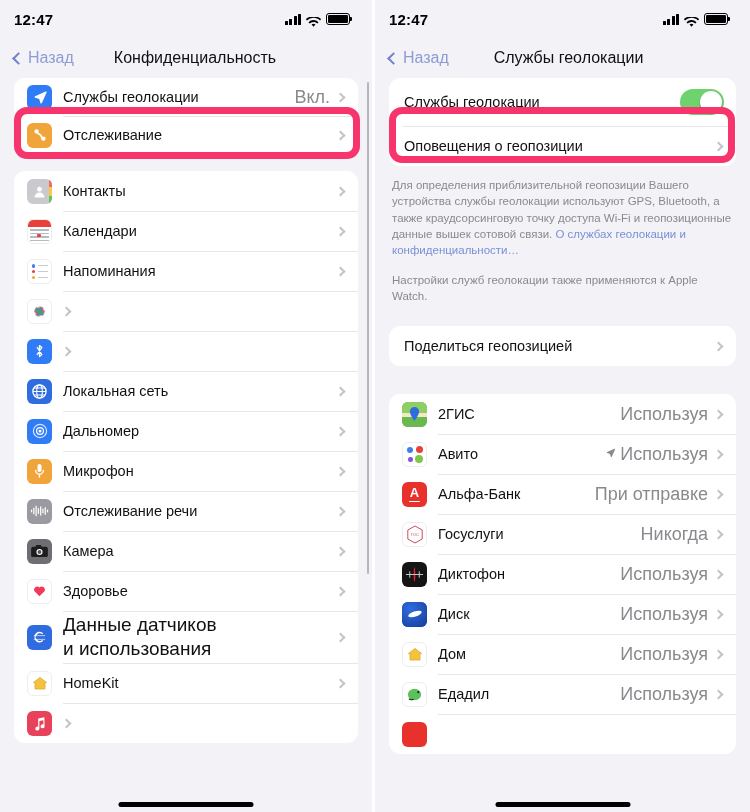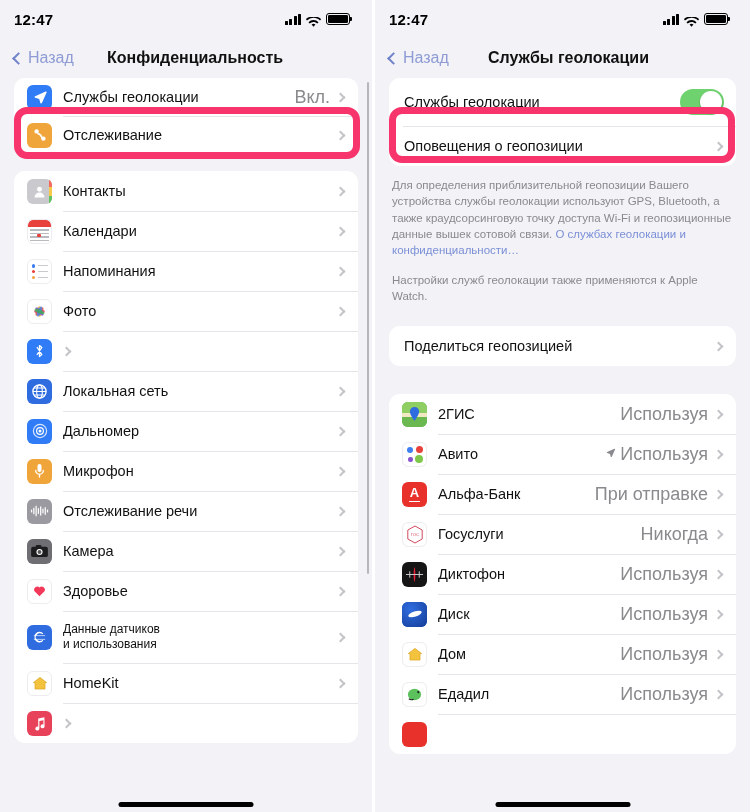--- a/index.html
+++ b/index.html
@@ -51,21 +51,21 @@
   .back{
     display:flex; align-items:center; gap:4px;
     color:#8e9bd4; font-size:16px; cursor:pointer;
   }
   .back .chev{
     width:9px;height:9px;border-left:2.2px solid #6f82c9;border-bottom:2.2px solid #6f82c9;
     transform:rotate(45deg); margin-right:1px;
   }
   .navtitle{
     position:absolute; left:0; right:0; text-align:center;
-    font-size:16px; font-weight:700; color:#111; pointer-events:none;margin-left:12px;
+    font-size:16px; font-weight:400; color:#111; pointer-events:none;margin-left:12px;
   }
   .phone.left .navtitle{ padding-left:6px; }
 
   
   .scroll{ position:relative; height:734px; }
   .group{
     background:#fff; border-radius:11px; margin:0 14px;
     overflow:hidden;
   }
   .row{
@@ -77,21 +77,21 @@
     background:#e6e6ea;
   }
   .row.noicon + .row.noicon::before{ left:14px; }
   .row.noicon{ padding-left:15px; }
   .ico{
     width:25px; height:25px; border-radius:6px; flex:0 0 25px; margin-right:11px;
     position:relative; overflow:hidden;
     display:flex; align-items:center; justify-content:center;
   }
   .label{ font-size:14.5px; color:#111; flex:1; line-height:1.25; }
-  .label.two{ font-size:12px; }
+  .label.two{ font-size:19px; }
   .value{ font-size:18px; color:#8a8a8e; margin-right:7px; white-space:nowrap; }
   .chevr{
     width:7px;height:7px;border-right:2px solid #c3c3c8;border-top:2px solid #c3c3c8;
     transform:rotate(45deg); flex:0 0 auto; margin-right:2px;
   }
   .arrowglyph{ color:#8a8a8e; font-size:12px; margin-right:4px; transform:rotate(0deg); }
 
   .sect-gap{ height:17px; }
 
   
@@ -276,21 +276,20 @@
                   <ellipse rx="2.1" ry="5.6" fill="#f7b52e" opacity=".9"></ellipse>
                   <ellipse rx="2.1" ry="5.6" fill="#ef5a36" opacity=".9" transform="rotate(45)"></ellipse>
                   <ellipse rx="2.1" ry="5.6" fill="#e8407a" opacity=".9" transform="rotate(90)"></ellipse>
                   <ellipse rx="2.1" ry="5.6" fill="#8a52cf" opacity=".9" transform="rotate(135)"></ellipse>
                   <ellipse rx="2.1" ry="5.6" fill="#3f7ff0" opacity=".75" transform="rotate(22)"></ellipse>
                   <ellipse rx="2.1" ry="5.6" fill="#39b44a" opacity=".75" transform="rotate(112)"></ellipse>
                 </g>
               </svg>
             </div>
           </div>
-          <div class="label">Фото</div>
           <div class="chevr"></div>
         </div>
 
         <div class="row" style="min-height:40px">
           <div class="ico i-bt">
             <div class="glyph">
                 <svg width="13" height="14" viewBox="0 0 12 18">
                   <path d="M3 4.5 9 13.5 6 16V2l3 2.5L3 13.5" stroke="#fff" stroke-width="1.7" fill="none" stroke-linejoin="round" stroke-linecap="round"></path>
                 </svg>
               </div>

